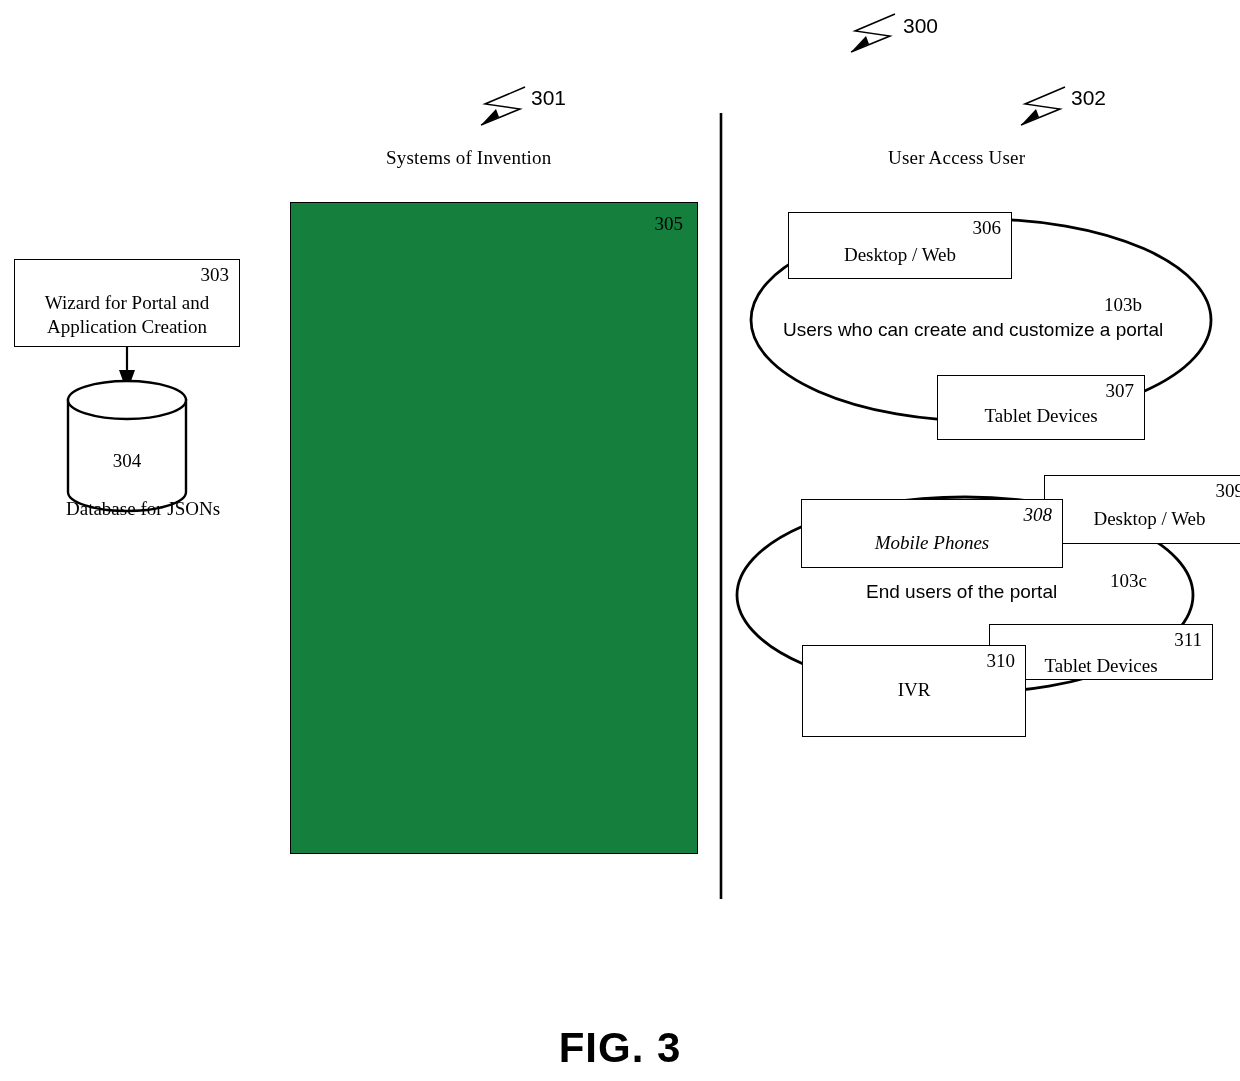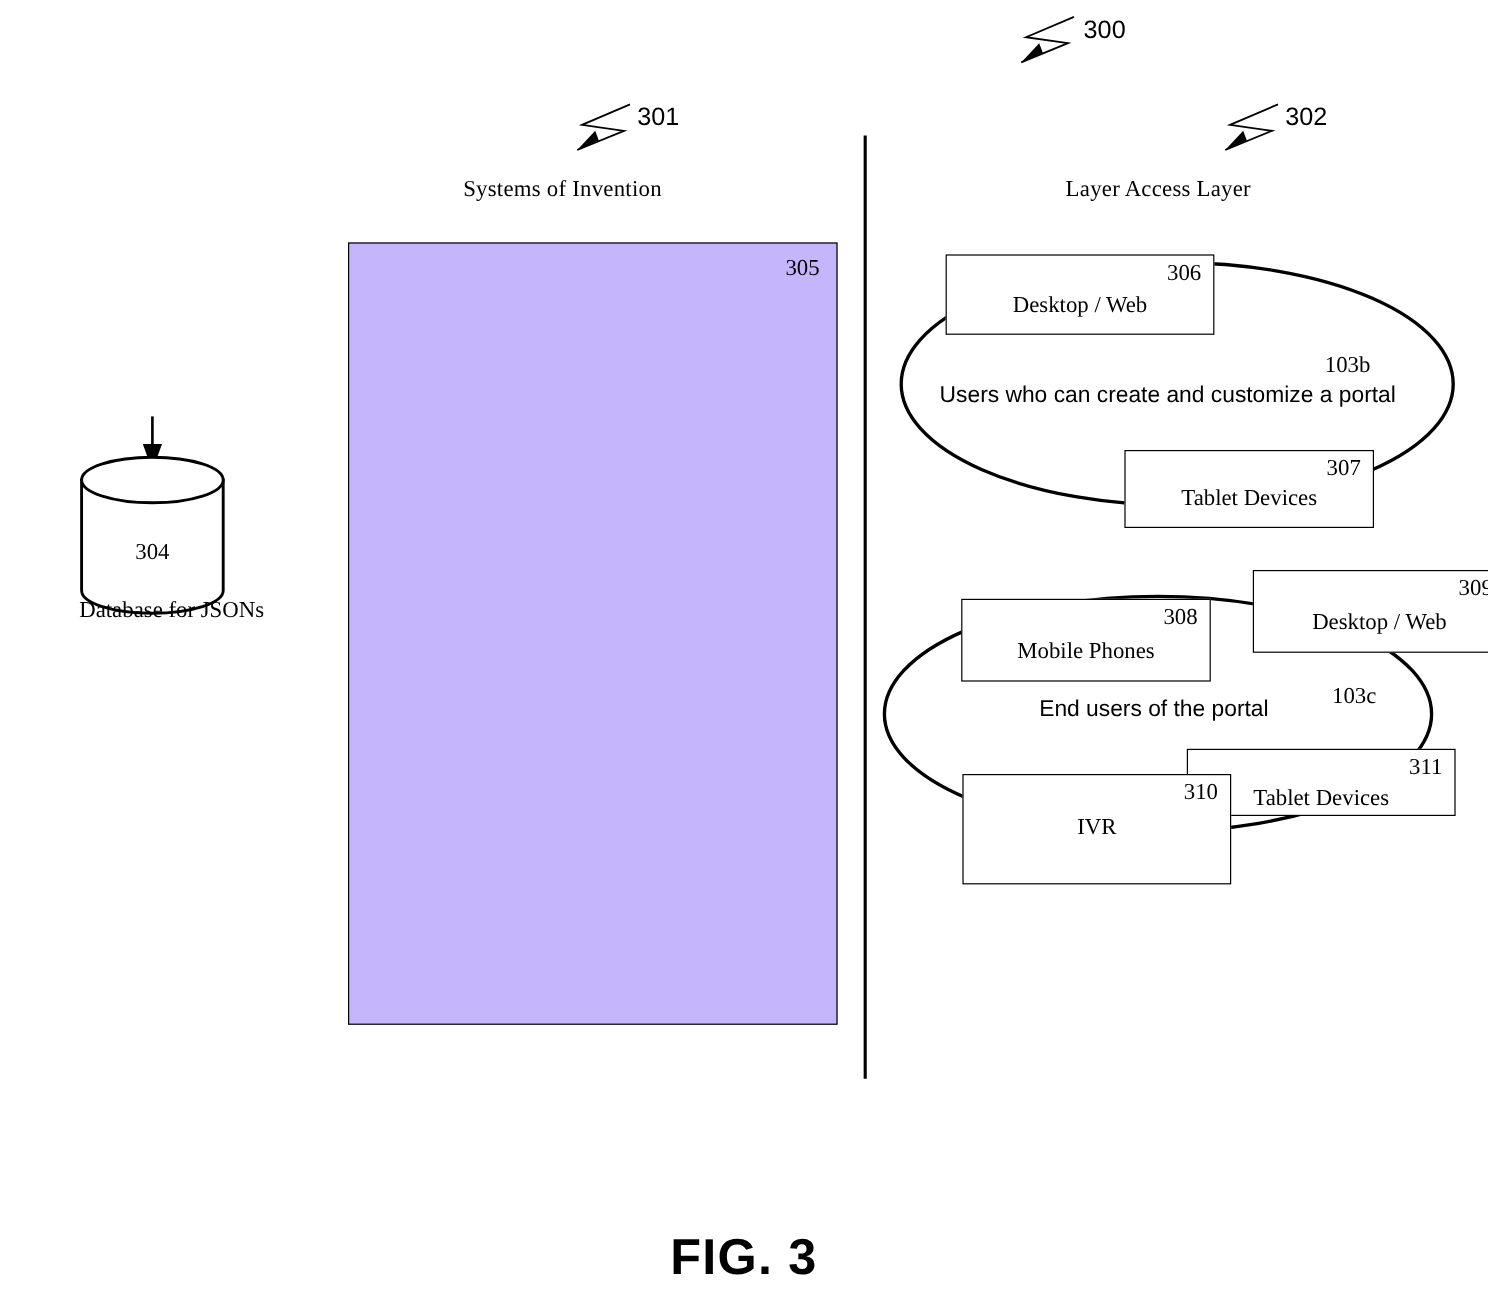--- a/index.html
+++ b/index.html
@@ -28,21 +28,21 @@
   
   .node-box{
     position:absolute;box-sizing:border-box;
     border:1.4px solid #000;background:#ffffff;
   }
   .node-box .num{position:absolute;right:10px;top:4px;font-size:19px;}
   .node-box .lbl{position:absolute;left:0;right:0;text-align:center;font-size:19px;}
 
   .framework-box{
     position:absolute;box-sizing:border-box;
-    border:1.4px solid #000;background:#c4b5fd;
+    border:1.4px solid #000;background:#15803d;
   }
   .framework-box .num{position:absolute;right:14px;top:10px;font-size:19px;}
   .framework-box .flbl{position:absolute;left:0;right:0;text-align:center;font-size:20px;}
 
   
   .cyl{position:absolute;}
   .cyl .num{position:absolute;left:0;right:0;text-align:center;font-size:19px;}
 </style>
 </head>
 <body>
@@ -79,33 +79,38 @@
     </g>
 
     <ellipse cx="981" cy="320" rx="230" ry="101" fill="none" stroke="#000" stroke-width="2.8"></ellipse>
 
     <ellipse cx="965" cy="595" rx="228" ry="98" fill="none" stroke="#000" stroke-width="2.8"></ellipse>
   </svg>
 
   <div class="txt serif section-title" style="left:358px;top:147px;margin-left:28px;">Systems of Invention</div>
   <div class="txt lead-num" style="left:531px;top:86px;">301</div>
 
+  <div class="node-box" style="left:14px;top:259px;width:226px;height:88px;">
+    <div class="num serif">303</div>
+    <div class="lbl serif" style="top:32px;">Wizard for Portal and</div>
+    <div class="lbl serif" style="top:56px;">Application Creation</div>
+  </div>
 
   <div class="cyl" style="left:68px;top:450px;width:118px;">
     <div class="num serif">304</div>
   </div>
   <div class="txt serif cyl-caption" style="left:41px;top:498px;margin-left:25px;">Database for JSONs</div>
 
   <div class="framework-box" style="left:290px;top:202px;width:408px;height:652px;">
     <div class="num serif">305</div>
   </div>
 
   <div class="txt lead-num" style="left:903px;top:14px;">300</div>
 
-  <div class="txt serif section-title" style="left:888px;top:147px;">Layer Access Layer</div>
+  <div class="txt serif section-title" style="left:888px;top:147px;">User Access User</div>
   <div class="txt lead-num" style="left:1071px;top:86px;">302</div>
 
   <div class="txt serif ref-num" style="left:1104px;top:294px;">103b</div>
   <div class="txt sans group-caption" style="left:783px;top:319px;">Users who can create and customize a portal</div>
 
   <div class="node-box" style="left:788px;top:212px;width:224px;height:67px;">
     <div class="num serif">306</div>
     <div class="lbl serif" style="top:31px;">Desktop / Web</div>
   </div>
 
@@ -120,21 +125,21 @@
   <div class="node-box" style="left:1044px;top:475px;width:211px;height:69px;z-index:1;">
     <div class="num serif">309</div>
     <div class="lbl serif" style="top:32px;">Desktop / Web</div>
   </div>
 
   <div class="node-box" style="left:989px;top:624px;width:224px;height:56px;z-index:1;">
     <div class="num serif">311</div>
     <div class="lbl serif" style="top:30px;">Tablet Devices</div>
   </div>
 
-  <div class="node-box" style="left:801px;top:499px;width:208px;height:69px;z-index:2;">
+  <div class="node-box" style="left:801px;top:499px;width:262px;height:69px;z-index:2;font-style:italic;">
     <div class="num serif">308</div>
     <div class="lbl serif" style="top:32px;">Mobile Phones</div>
   </div>
 
   <div class="node-box" style="left:802px;top:645px;width:224px;height:92px;z-index:2;">
     <div class="num serif">310</div>
     <div class="lbl serif" style="top:33px;">IVR</div>
   </div>
 
   <div class="txt fig-caption" style="left:0;top:1024px;width:1240px;text-align:center;">FIG. 3</div>

